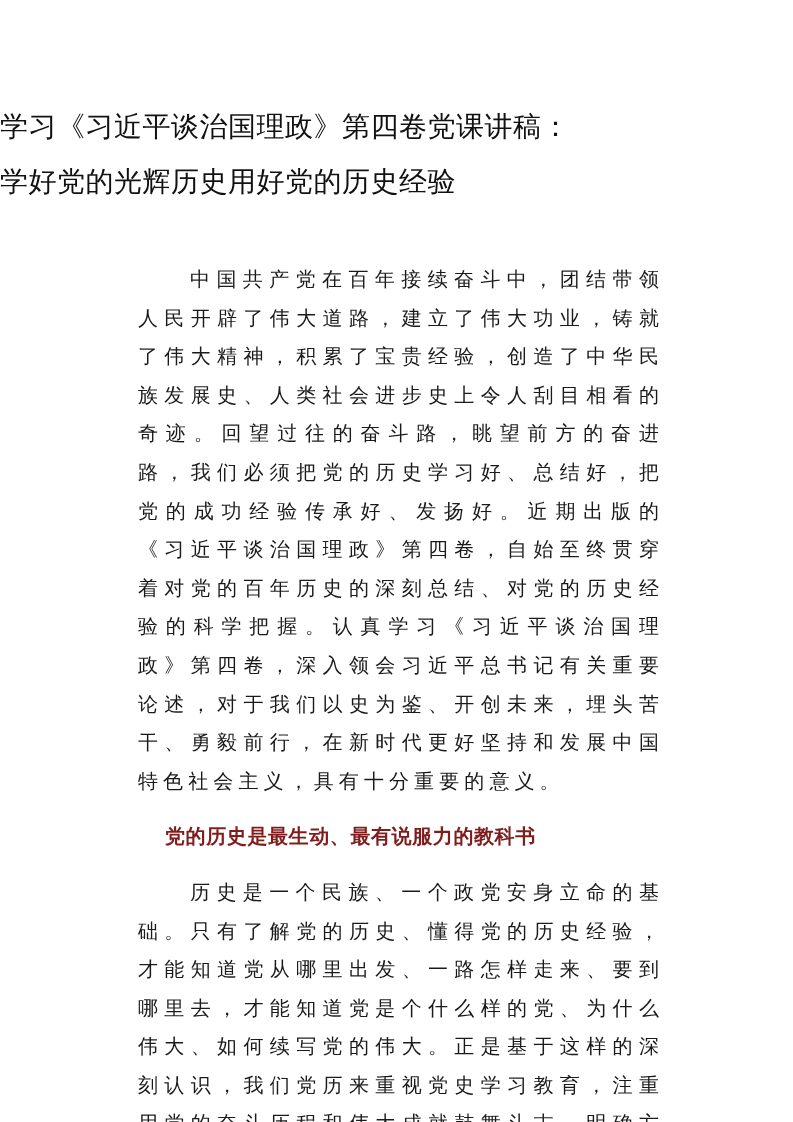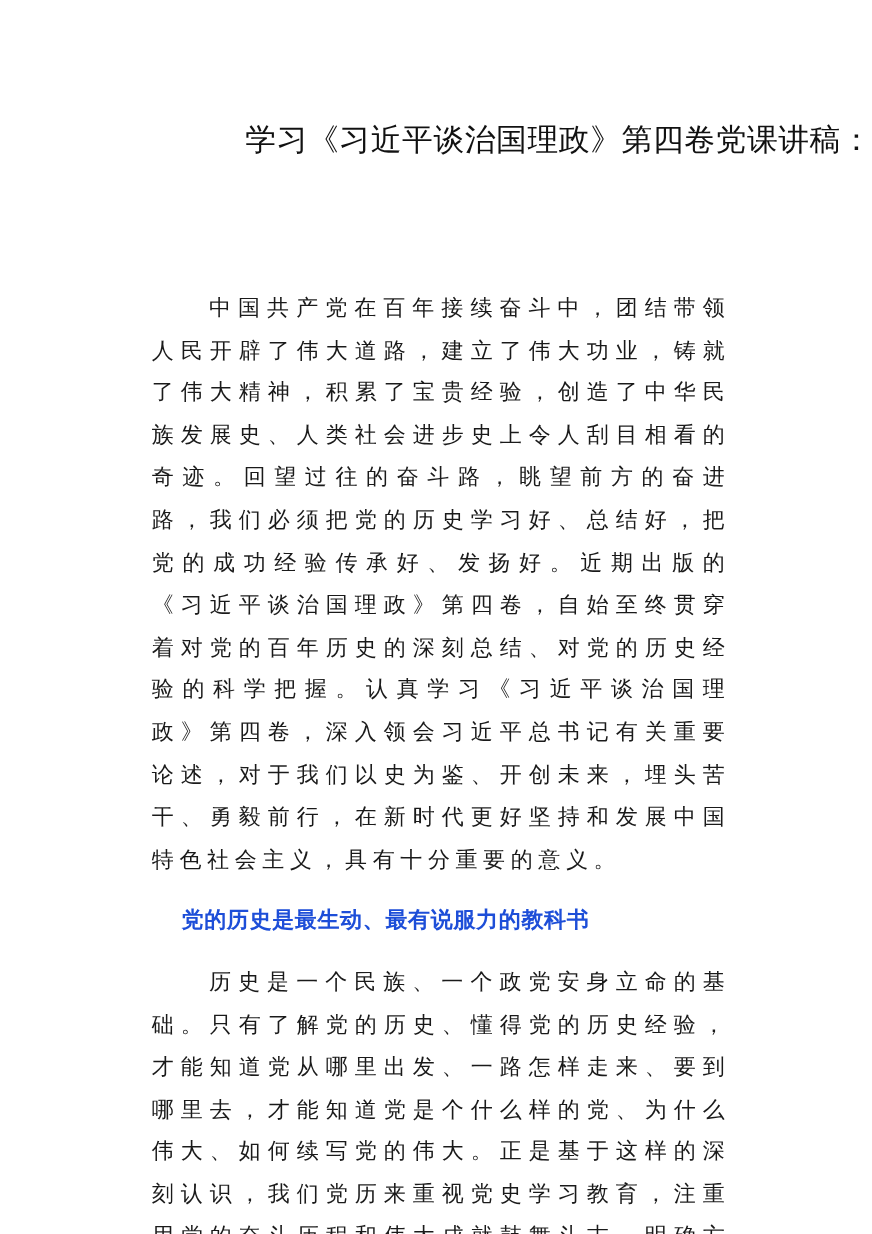--- a/index.html
+++ b/index.html
@@ -1,32 +1,33 @@
 <!DOCTYPE html>
 <html><head>
 <meta charset="utf-8">
 <style>
   html, body { margin: 0; padding: 0; background: #ffffff; }
   body { width: 793px; height: 1122px; position: relative; overflow: hidden; }
   .page { position: absolute; left: 0; top: 0; width: 793px; height: 1122px; background: #ffffff; }
-  .title { position: absolute; left: 0; width: 793px; text-align: right;
+  .title { position: absolute; left: 0; width: 793px; text-align: left;
     font-family: "DejaVu Serif", "Liberation Serif", serif; font-size: 28px; color: #111;
     letter-spacing: 0.5px; white-space: nowrap; }
   .title.l1 { top: 108px; }
   .title.l2 { top: 163px; }
   .body { position: absolute; left: 121px; width: 560px;
     font-family: "DejaVu Sans", "Liberation Sans", sans-serif; font-size: 20px; color: #1a1a1a;
     line-height: 38.6px; letter-spacing: 5.1px; text-align: justify; }
   .para { margin: 17px; text-indent: 52px; }
-  .heading { margin: 0; text-indent: 44px; font-weight: bold; letter-spacing: 0.6px; color: #1d4ed8; }
+  .heading { margin: 0; text-indent: 44px; font-weight: bold; letter-spacing: 0.6px; color: #7f1d1d; }
 </style>
 </head>
 <body>
 
 <div class="page">
   <div class="title l1">学习《习近平谈治国理政》第四卷党课讲稿：</div>
+  <div class="title l2">学好党的光辉历史用好党的历史经验</div>
 
   <div class="body" style="top:243px;">
     <p class="para">中国共产党在百年接续奋斗中，团结带领人民开辟了伟大道路，建立了伟大功业，铸就了伟大精神，积累了宝贵经验，创造了中华民族发展史、人类社会进步史上令人刮目相看的奇迹。回望过往的奋斗路，眺望前方的奋进路，我们必须把党的历史学习好、总结好，把党的成功经验传承好、发扬好。近期出版的《习近平谈治国理政》第四卷，自始至终贯穿着对党的百年历史的深刻总结、对党的历史经验的科学把握。认真学习《习近平谈治国理政》第四卷，深入领会习近平总书记有关重要论述，对于我们以史为鉴、开创未来，埋头苦干、勇毅前行，在新时代更好坚持和发展中国特色社会主义，具有十分重要的意义。</p>
     <p class="heading">党的历史是最生动、最有说服力的教科书</p>
     <p class="para">历史是一个民族、一个政党安身立命的基础。只有了解党的历史、懂得党的历史经验，才能知道党从哪里出发、一路怎样走来、要到哪里去，才能知道党是个什么样的党、为什么伟大、如何续写党的伟大。正是基于这样的深刻认识，我们党历来重视党史学习教育，注重用党的奋斗历程和伟大成就鼓舞斗志、明确方向，用党的光荣传统和优良作风坚定信念、凝聚力量，用党的实践创造和历史经验启迪智慧、砥砺品格。在党的百年奋斗历程中，每当重要历史时刻和重大</p>
   </div>
 </div>
 
 </body></html>

